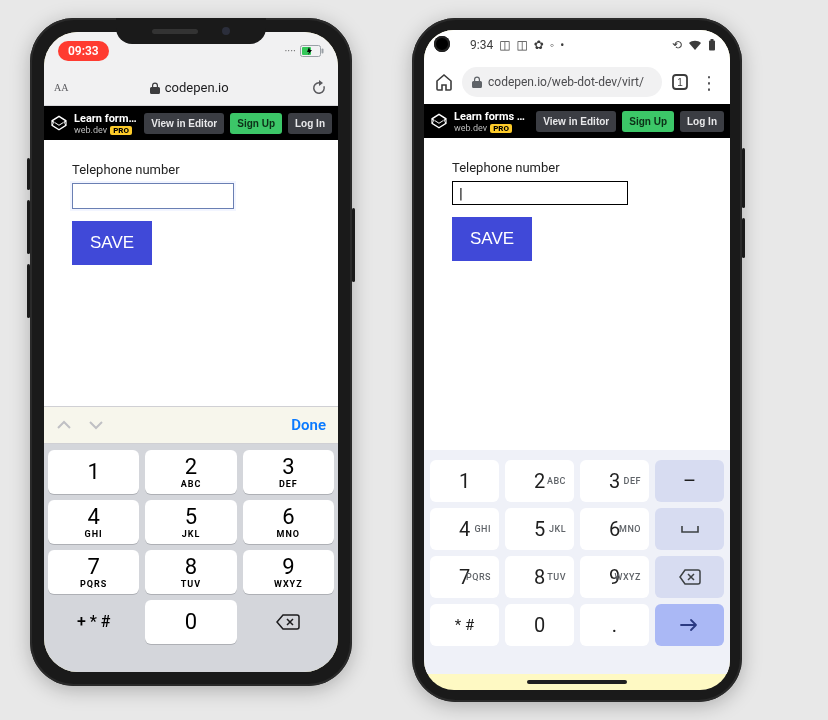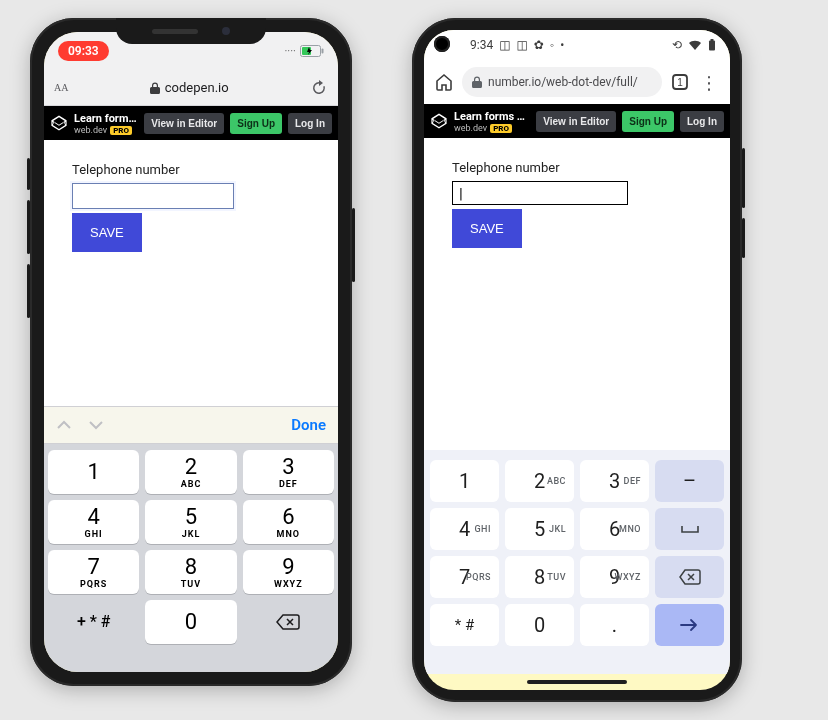--- a/index.html
+++ b/index.html
@@ -155,23 +155,23 @@
     outline: 2px solid #9db2ff22;
     padding:0 4px; font-size:13px;
   }
   .android .page input[type="text"].tel {
     width:176px; height:24px;
     border:1px solid #000; outline:none;
     font-family: monospace;
   }
   .android .page input[type="text"].tel::placeholder { color:#000; }
   .page .save-btn {
-    display:inline-block; margin-top:4px;
+    display:inline-block; margin-top:12px;
     background:#4049d8; color:#fff;
-    font-size:13px; font-weight:500;
+    font-size:17px; font-weight:500;
     padding:12px 18px; border:none;
   }
 
   
   .ios-accessory {
     height:38px; background:#f5f5f6cc;
     border-top:1px solid #d0d0d4; border-bottom:1px solid #d0d0d4;
     display:flex; align-items:center; justify-content:space-between;
     padding:0 12px;
     backdrop-filter: blur(4px);
@@ -395,21 +395,21 @@
       <div class="android-chrome">
         <span class="home">
           <svg width="20" height="20" viewBox="0 0 20 20">
               <path d="M3 9l7-6 7 6v8a1 1 0 01-1 1h-4v-5H8v5H4a1 1 0 01-1-1z" fill="none" stroke="#3c3c3c" stroke-width="1.6"></path>
             </svg>
         </span>
         <div class="omnibox">
           <svg width="10" height="12" viewBox="0 0 10 12">
               <path d="M2 5V3.5a3 3 0 016 0V5h.5A1.5 1.5 0 0110 6.5v4A1.5 1.5 0 018.5 12h-7A1.5 1.5 0 010 10.5v-4A1.5 1.5 0 011.5 5H2zm1.2 0h3.6V3.5a1.8 1.8 0 10-3.6 0V5z" fill="#5f6368"></path>
             </svg>
-          <span>number.io/web-dot-dev/full/</span>
+          <span>codepen.io/web-dot-dev/virt/</span>
         </div>
         <span class="tabs">
           <svg width="20" height="20" viewBox="0 0 20 20">
               <rect x="3" y="3" width="14" height="14" rx="3" fill="none" stroke="#3c3c3c" stroke-width="1.8"></rect>
               <text x="10" y="14" text-anchor="middle" font-size="10" font-family="sans-serif" fill="#3c3c3c">1</text>
             </svg>
         </span>
         <span class="menu">⋮</span>
       </div>
 

